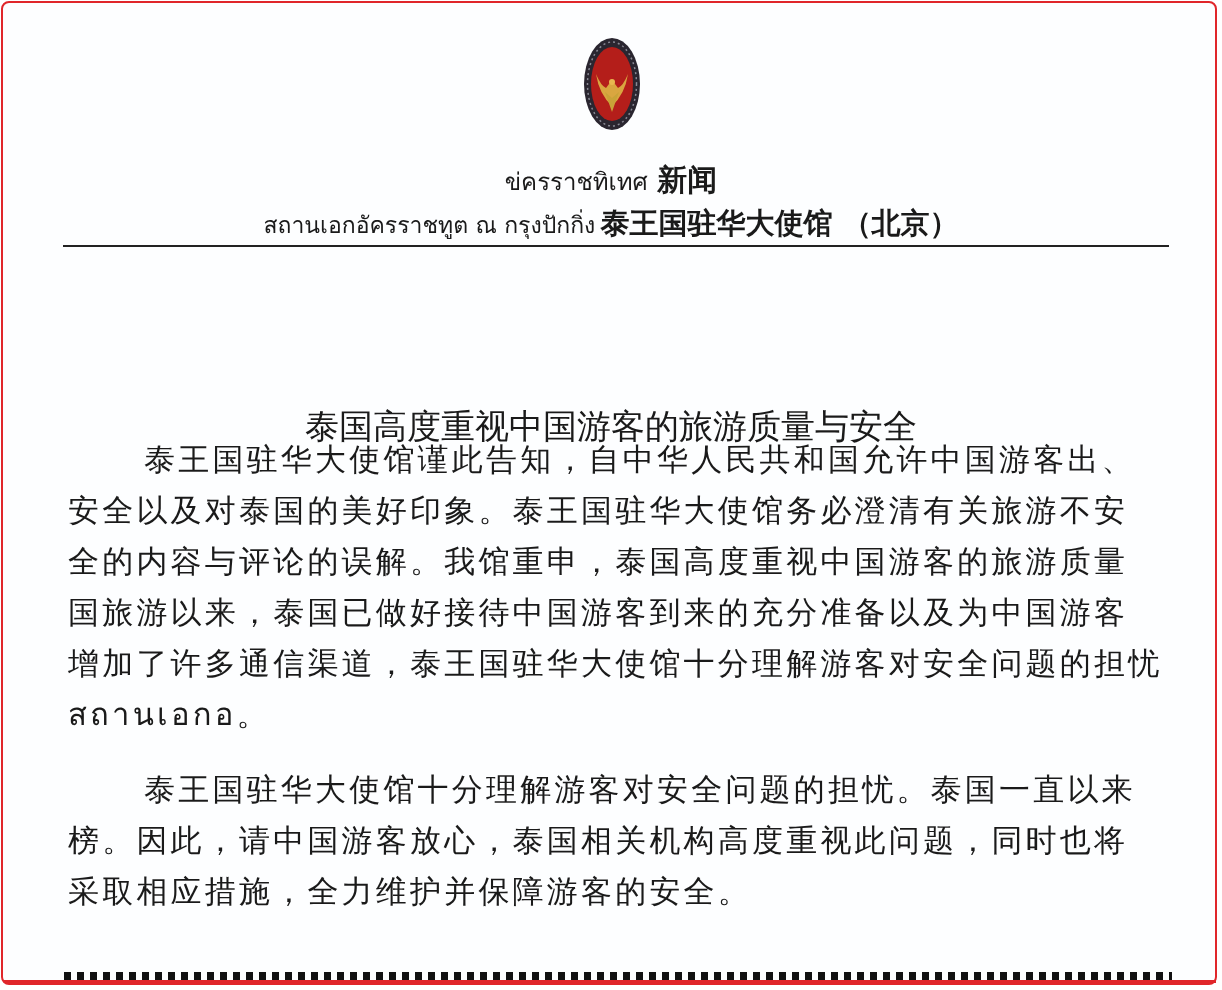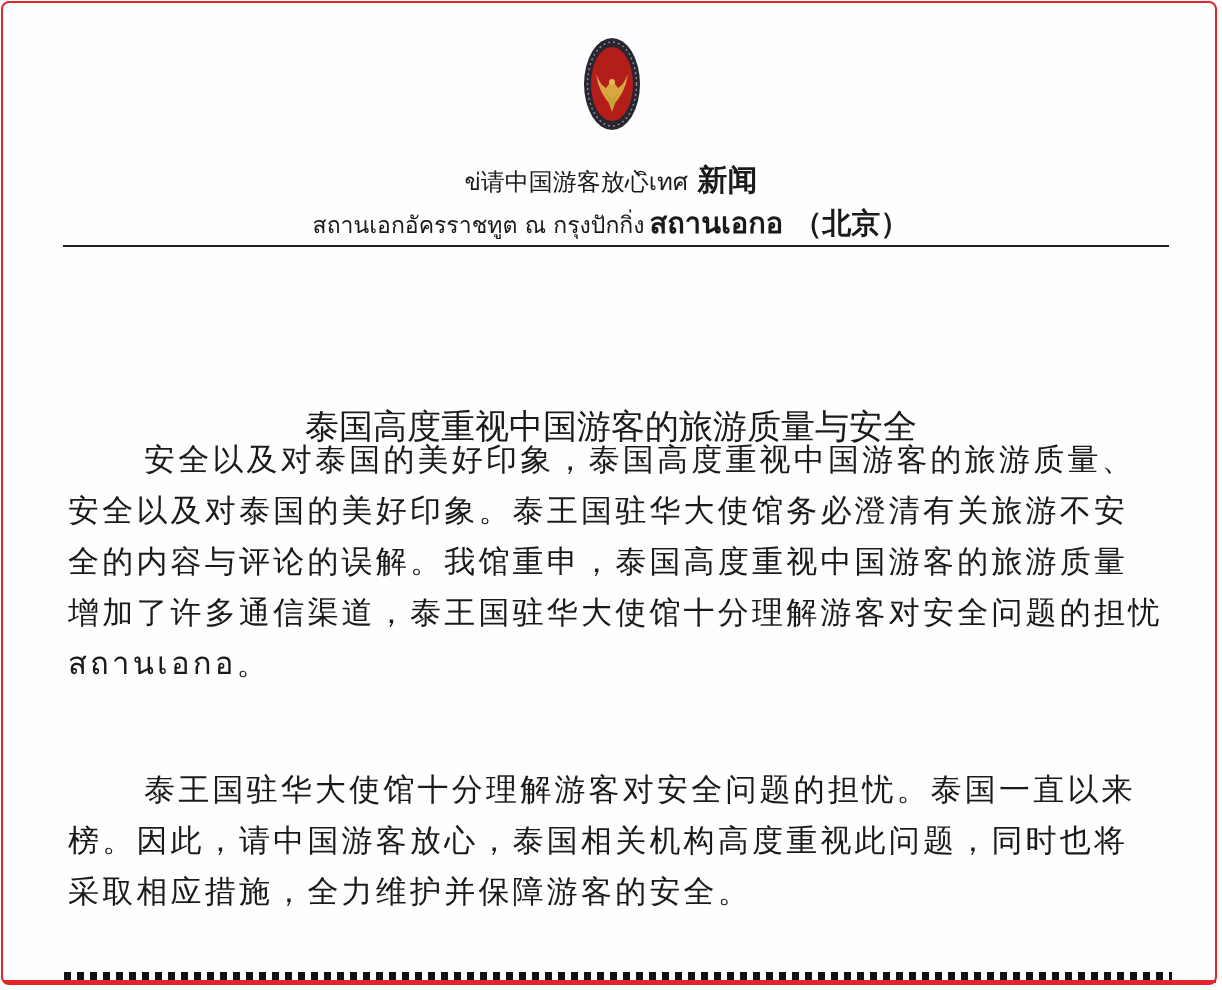--- a/index.html
+++ b/index.html
@@ -61,37 +61,38 @@
 <svg class="seal" viewBox="0 0 58 96">
   <ellipse cx="29" cy="48" rx="28" ry="46" fill="#2a2630"></ellipse>
   <ellipse cx="29" cy="48" rx="24.5" ry="42" fill="none" stroke="#8a8a95" stroke-width="1.5" stroke-dasharray="2 3"></ellipse>
   <ellipse cx="29" cy="48" rx="21" ry="37" fill="#b41e1a"></ellipse>
   <path d="M13 38 Q16 58 29 70 Q42 58 45 38 Q40 50 35 52 L29 44 L23 52 Q18 50 13 38 Z" fill="#d9a640"></path>
   <path d="M22 56 L29 76 L36 56 L29 62 Z" fill="#c9a338"></path>
   <circle cx="29" cy="46" r="3" fill="#e8b850"></circle>
 </svg>
 
 <div class="header-line1">
-  <span class="thai">ข่请中国游客放心ิเทศ</span>
+  <span class="thai">ข่ครราชทิเทศ</span>
   <span class="zh">新闻</span>
 </div>
 
 <div class="header-line2">
   <span class="thai">สถานเอกอัครราชทูต ณ กรุงปักกิ่ง</span>
-  <span class="zh">สถานเอกอ （北京）</span>
+  <span class="zh">泰王国驻华大使馆 （北京）</span>
 </div>
 
 <div class="rule"></div>
 
 <div class="title">泰国高度重视中国游客的旅游质量与安全</div>
 
 <div class="para p1">
-  <span class="line indent">安全以及对泰国的美好印象，泰国高度重视中国游客的旅游质量、</span>
+  <span class="line indent">泰王国驻华大使馆谨此告知，自中华人民共和国允许中国游客出、</span>
   <span class="line">安全以及对泰国的美好印象。泰王国驻华大使馆务必澄清有关旅游不安</span>
   <span class="line">全的内容与评论的误解。我馆重申，泰国高度重视中国游客的旅游质量</span>
+  <span class="line">国旅游以来，泰国已做好接待中国游客到来的充分准备以及为中国游客</span>
   <span class="line">增加了许多通信渠道，泰王国驻华大使馆十分理解游客对安全问题的担忧</span>
   <span class="line">สถานเอกอ。</span>
 </div>
 
 <div class="para p2">
   <span class="line indent">泰王国驻华大使馆十分理解游客对安全问题的担忧。泰国一直以来</span>
   <span class="line">榜。因此，请中国游客放心，泰国相关机构高度重视此问题，同时也将</span>
   <span class="line">采取相应措施，全力维护并保障游客的安全。</span>
 </div>
 

